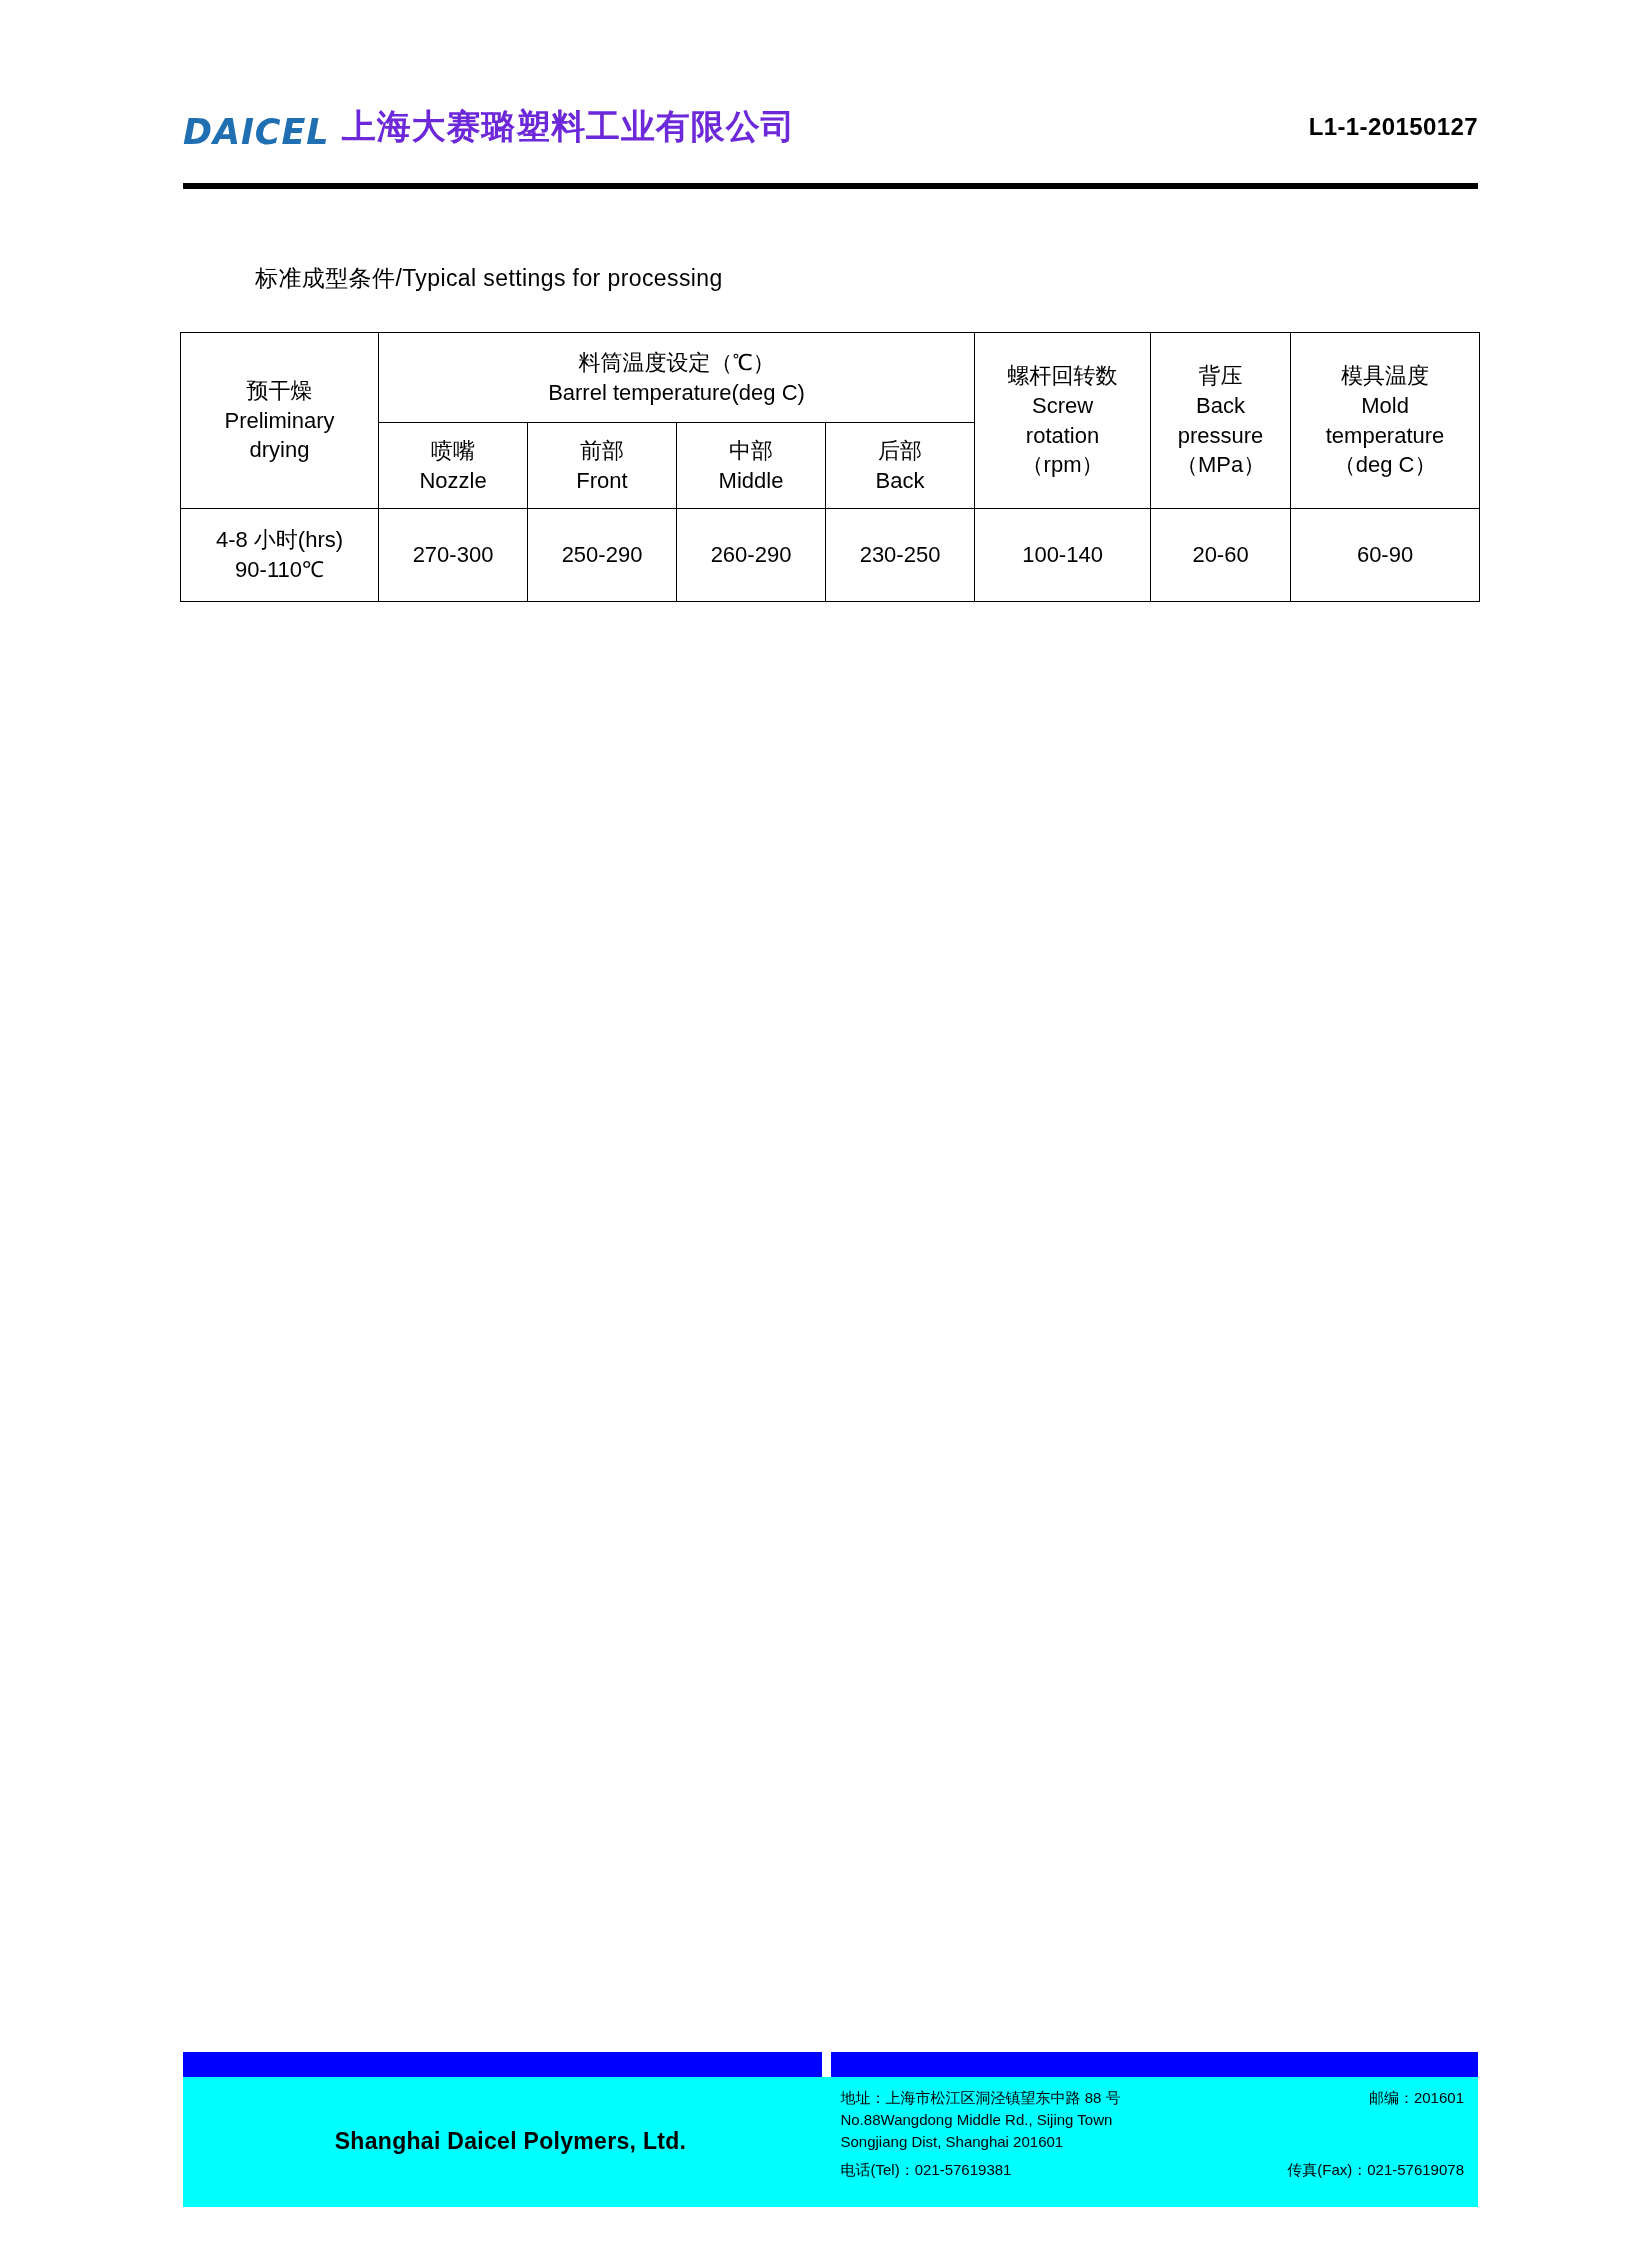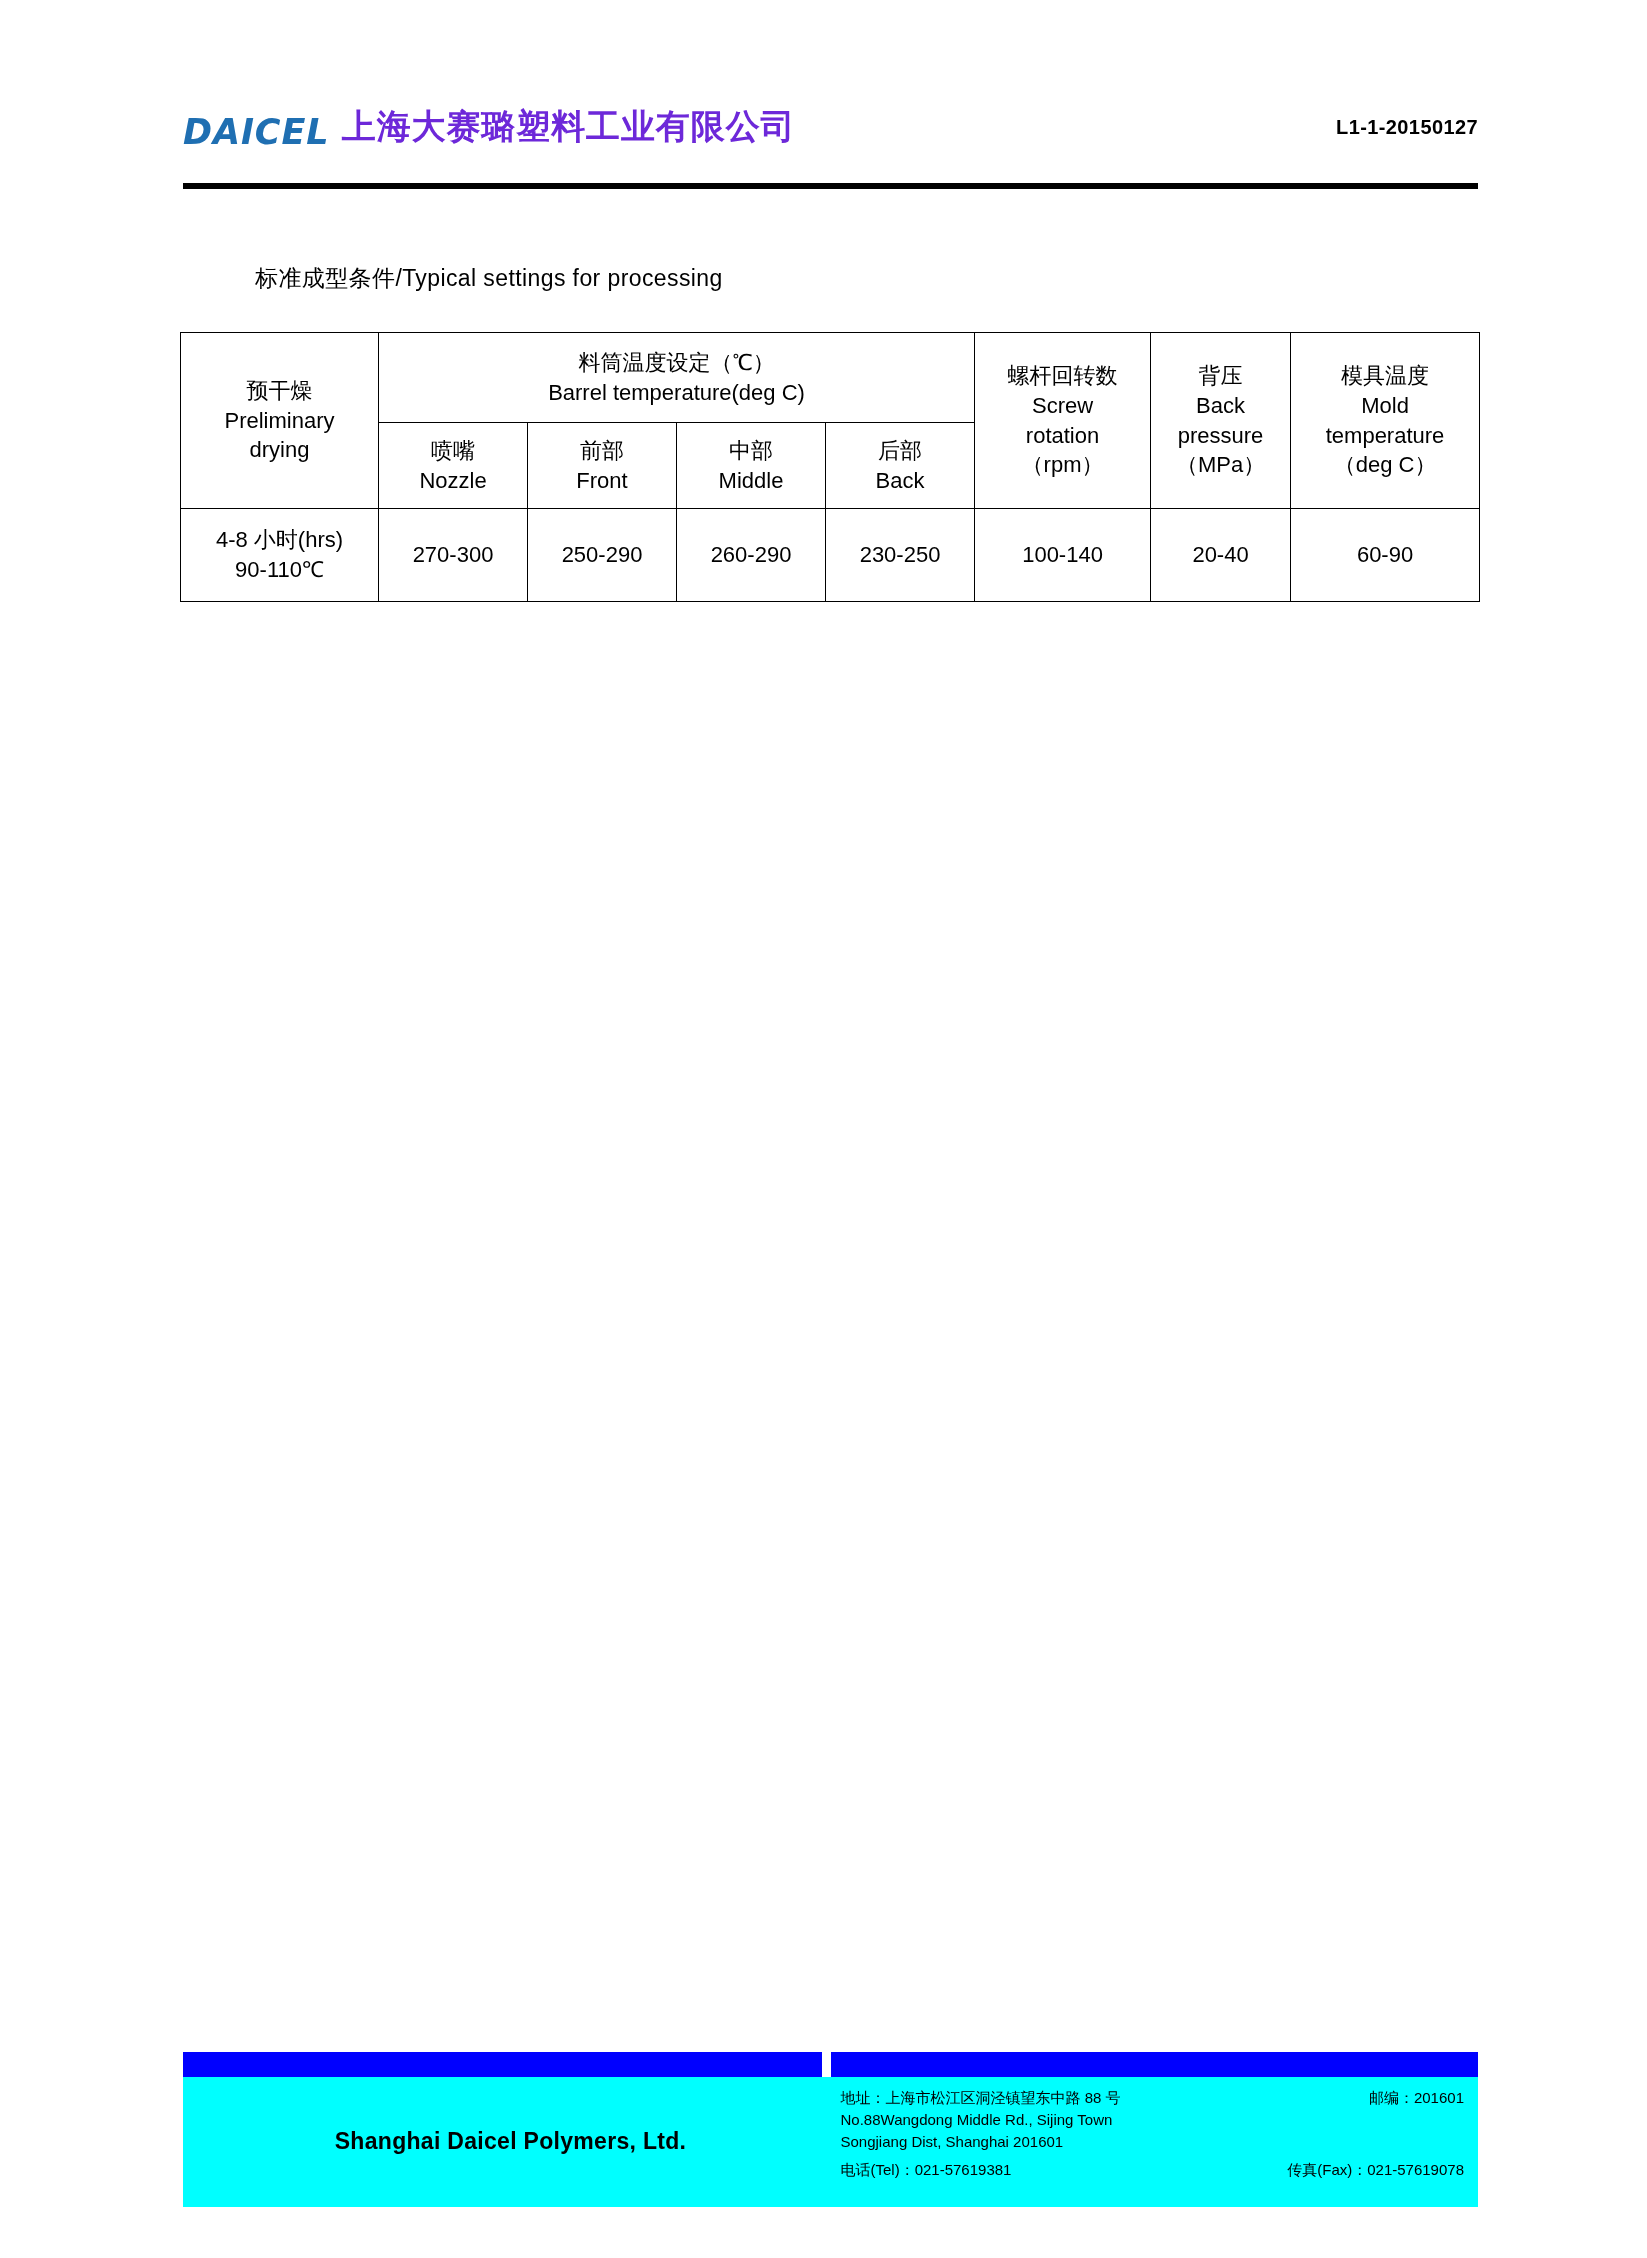--- a/index.html
+++ b/index.html
@@ -47,21 +47,21 @@
     white-space: nowrap;
   }
   .company-cn {
     font-size: 34px;
     font-weight: bold;
     letter-spacing: 0.9px;
     color: #6d28d9;
     white-space: nowrap;
   }
   .doc-code {
-    font-size: 20px;
+    font-size: 24px;
     font-weight: bold;
     letter-spacing: 0.4px;
     white-space: nowrap;
   }
   .header-rule {
     position: absolute;
     left: 183px;
     top: 183px;
     width: 1295px;
     height: 6.1px;
@@ -268,21 +268,21 @@
         <tr class="data-row">
           <td class="cell-dry two-lines">
             <span class="dry-line1">4-8 小时(hrs)</span>
             <span class="dry-line2">90-110℃</span>
           </td>
           <td class="cell-nozzle">270-300</td>
           <td class="cell-front">250-290</td>
           <td class="cell-middle">260-290</td>
           <td class="cell-back">230-250</td>
           <td class="cell-screw">100-140</td>
-          <td class="cell-bp">20-40</td>
+          <td class="cell-bp">20-60</td>
           <td class="cell-mold">60-90</td>
         </tr>
       </tbody>
     </table>
   </div>
 
   <div class="footer">
     <div class="footer-bar">
       <div class="bar-left"></div>
       <div class="bar-gap"></div>

